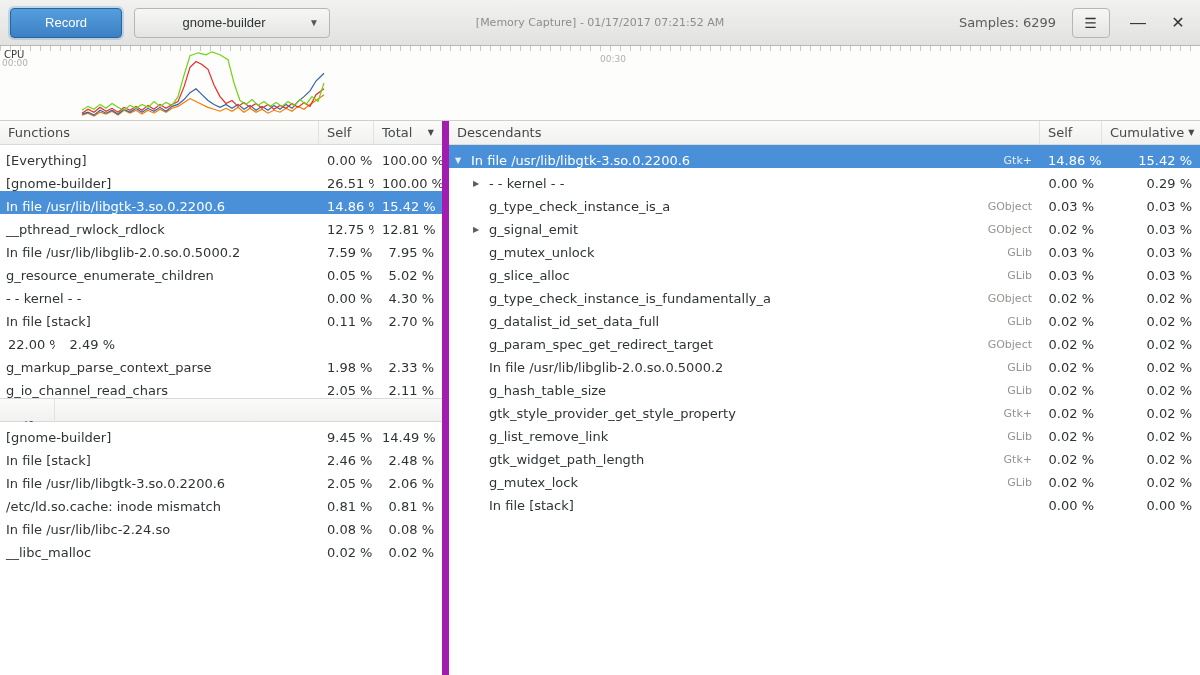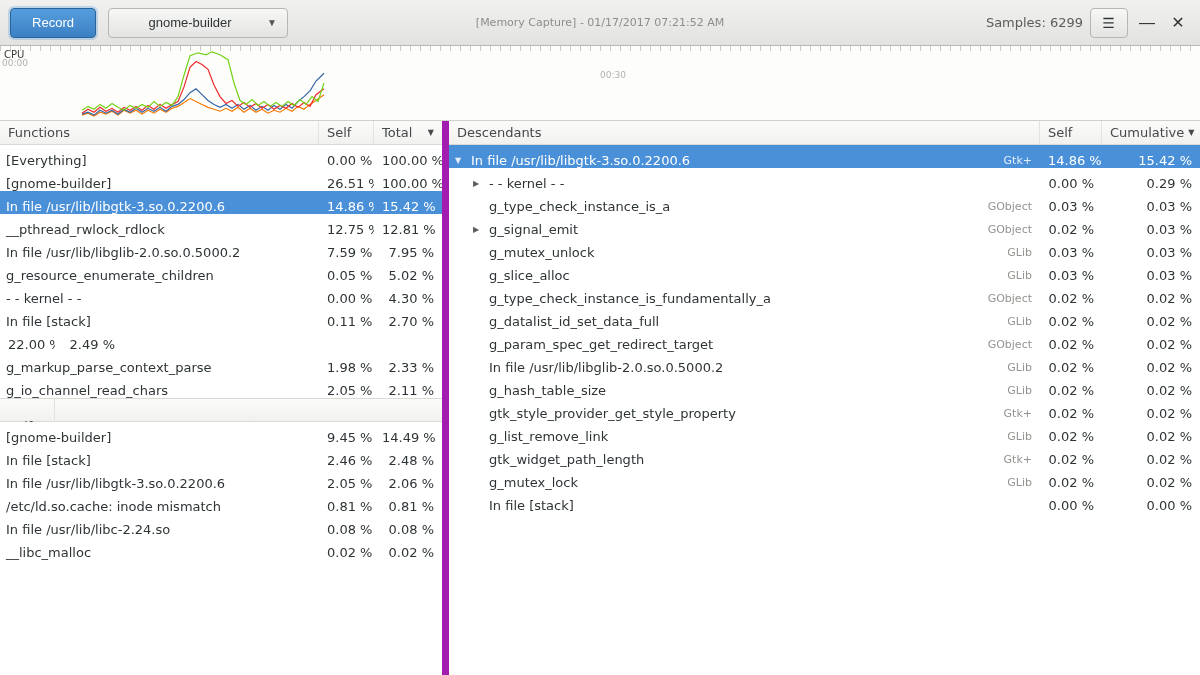--- a/index.html
+++ b/index.html
@@ -5,41 +5,41 @@
   * { margin:0; padding:0; box-sizing:border-box; }
   html,body { width:1200px; height:675px; overflow:hidden; }
   body { font-family:"DejaVu Sans","Liberation Sans",sans-serif; font-size:13px; color:#2e3436; background:#fff; }
   .window { width:1200px; height:675px; display:flex; flex-direction:column; }
 
   
   .headerbar { flex:0 0 46px; height:46px; background:linear-gradient(to bottom,#f1f1f0,#e2e2e0);
                border-bottom:1px solid #b8b8b5; display:flex; align-items:center; padding:0 10px; position:relative; }
   .btn { height:30px; border-radius:4px; border:1px solid #b6b6b3; background:linear-gradient(to bottom,#f7f7f6,#e4e4e2);
          color:#2e3436; font-size:13px; display:inline-flex; align-items:center; justify-content:center; cursor:pointer; }
-  .record { width:86px; background:linear-gradient(to bottom,#559edd,#3c80c4); border:1px solid #28639c; color:#fff;
+  .record { width:112px; background:linear-gradient(to bottom,#559edd,#3c80c4); border:1px solid #28639c; color:#fff;
             box-shadow:0 0 0 2px rgba(84,157,220,.30); }
-  .process { width:180px; margin-left:12px; padding:0 10px; }
+  .process { width:196px; margin-left:12px; padding:0 10px; }
   .process .lbl { flex:1; text-align:center; }
   .caret { font-size:10px; color:#55574f; margin-left:6px; }
   .titles { position:absolute; left:50%; transform:translateX(-50%); text-align:center; line-height:1.25; }
   .title { font-weight:bold; font-size:13px; color:#2e3436; }
   .subtitle { font-size:11px; color:#8d8d8a; }
-  .hdr-right { margin-left:auto; display:flex; align-items:center; gap:7px; }
+  .hdr-right { margin-left:auto; display:flex; align-items:center; gap:16px; }
   .samples { color:#5c5c5a; }
   .menu-btn { width:38px; font-size:14px; letter-spacing:1px; }
   .winctl { border:none; background:none; font-size:16px; color:#34342f; width:24px; height:24px;
             display:flex; align-items:center; justify-content:center; cursor:pointer; }
 
   
   .graph { flex:0 0 75px; height:75px; position:relative; background:#fdfdfc; border-bottom:1px solid #cfcfcc; }
   .ruler { position:absolute; top:0; left:0; right:0; height:5px;
            background:repeating-linear-gradient(to right,#c9c9c6 0 1px,transparent 1px 10px); }
   .cpu-label { position:absolute; top:3px; left:4px; font-size:10px; color:#3b3d3a; }
   .tick0 { position:absolute; top:12px; left:2px; font-size:9px; color:#b0b0ad; }
-  .tick30 { position:absolute; top:24px; left:50%; font-size:9px; color:#b0b0ad; }
+  .tick30 { position:absolute; top:8px; left:50%; font-size:9px; color:#b0b0ad; }
   .cpu-svg { position:absolute; inset:0; width:100%; height:100%; }
 
   
   .panes { flex:1; display:flex; min-height:0; background:#fff; }
   .pane-left { flex:0 0 449px; width:449px; border-right:7px solid #a21caf; display:flex; flex-direction:column; background:#fff; }
   .pane-right { flex:1; display:flex; flex-direction:column; background:#fff; }
 
   .tbl-head { display:flex; flex:0 0 24px; height:24px; background:linear-gradient(to bottom,#fbfbfa,#f1f1ef);
               border-bottom:1px solid #d9d9d6; }
   .tbl-head.bt { border-top:1px solid #d9d9d6;flex-direction:column; }

